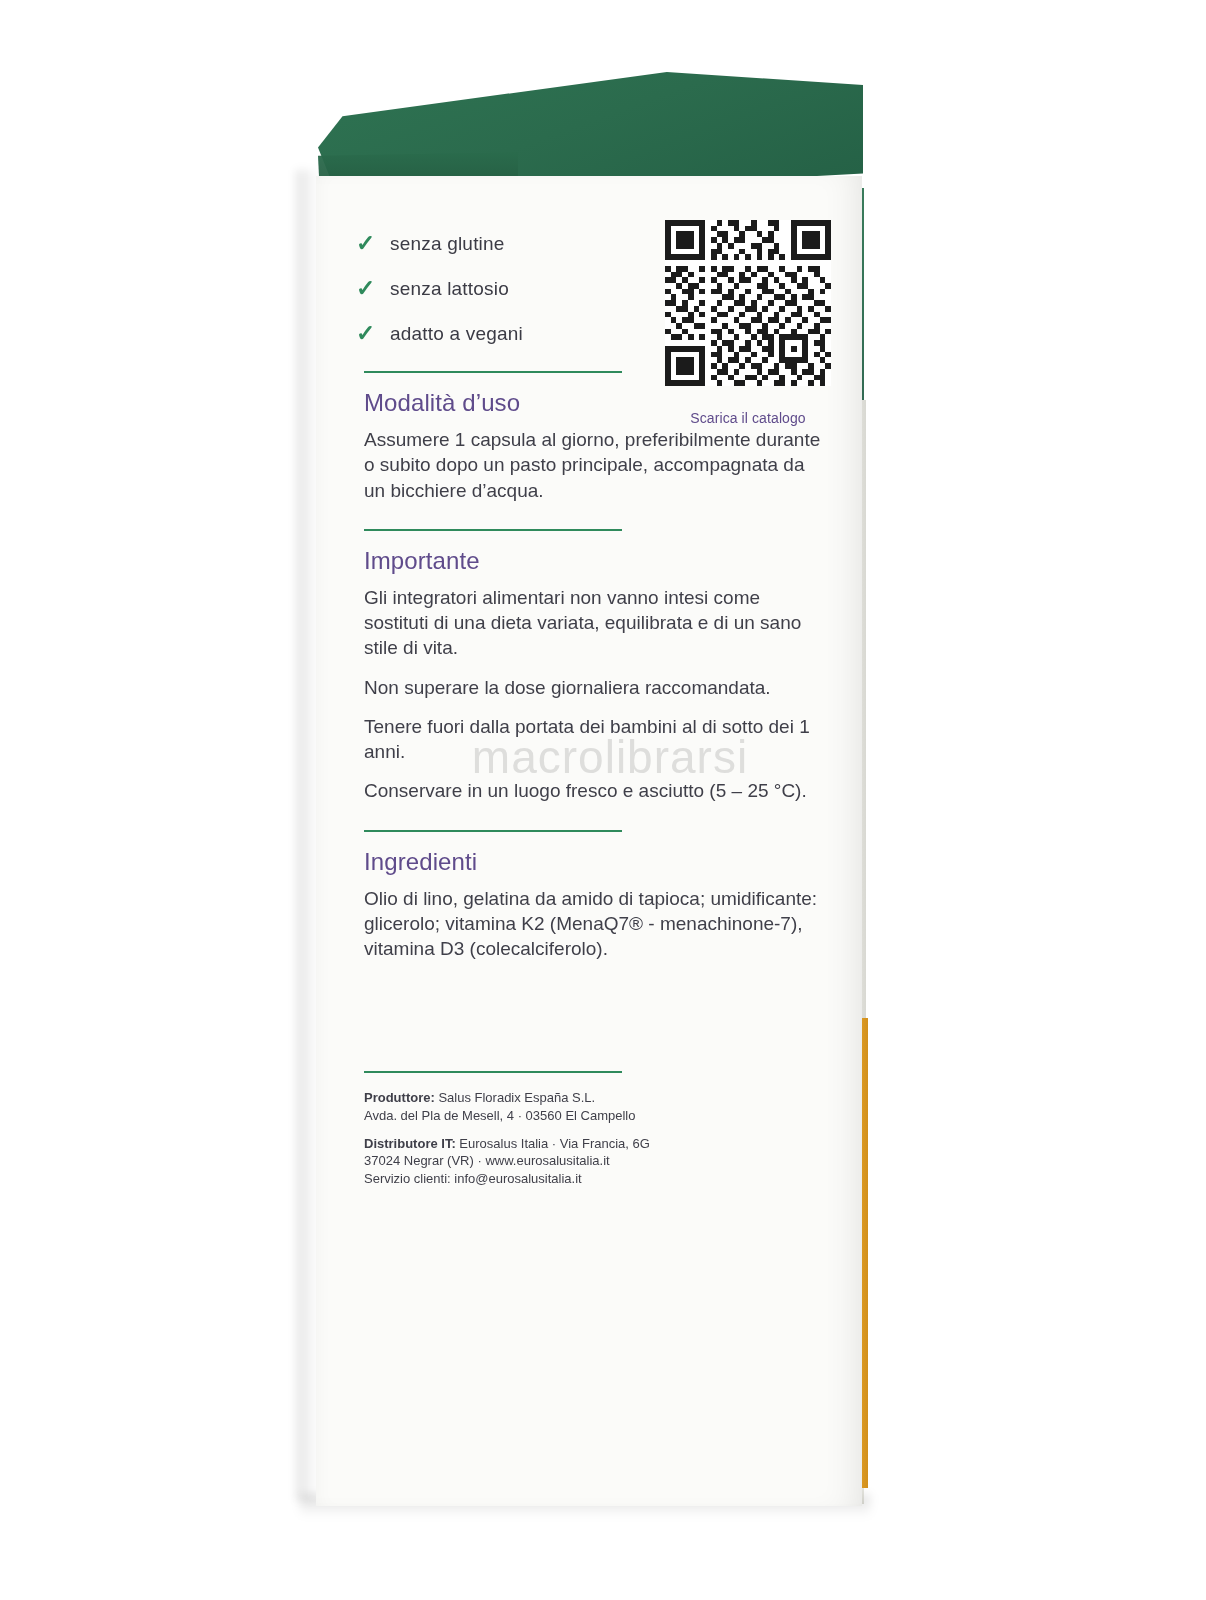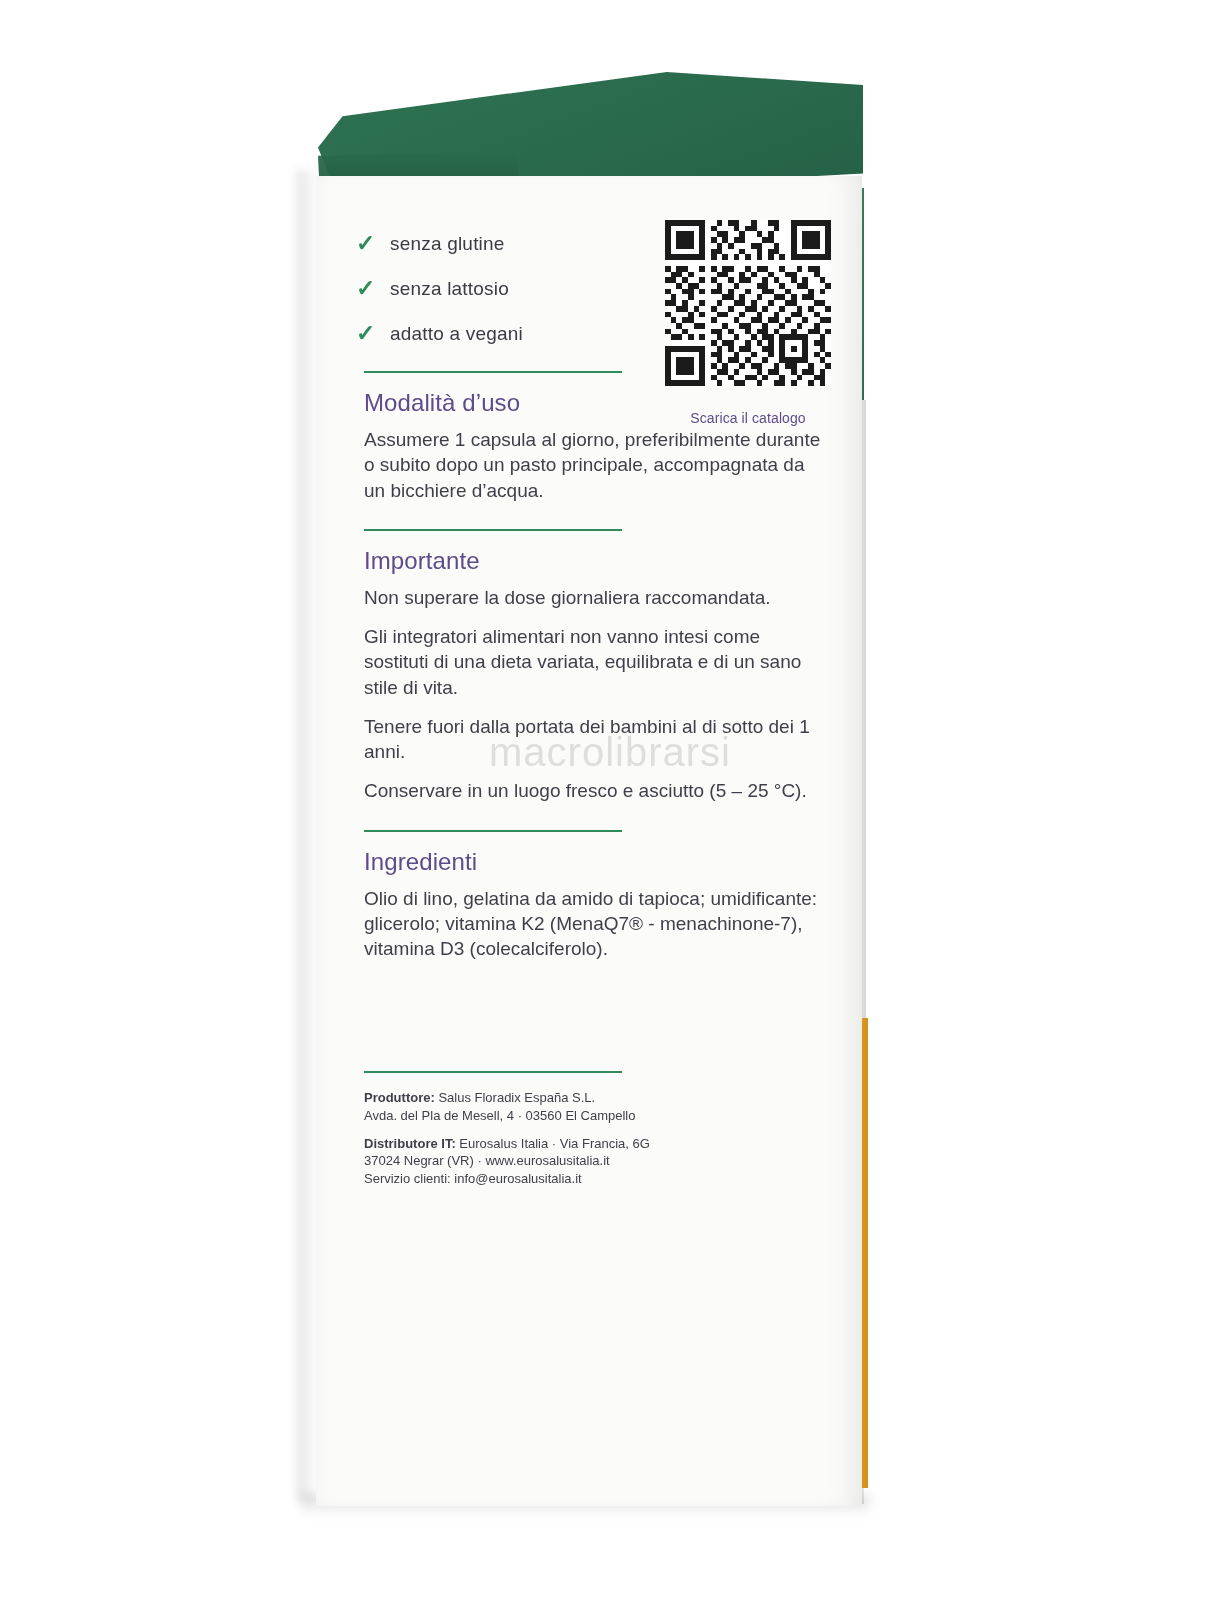--- a/index.html
+++ b/index.html
@@ -198,21 +198,21 @@
   }
   .footer .lbl { font-weight: bold; }
   .footer p { margin: 0 0 10px 0; }
 
   
   .watermark {
     position: absolute;
     left: 330px; top: 730px;
     width: 560px;
     text-align: center;
-    font-size: 40px;
+    font-size: 46px;
     color: rgba(120,120,120,0.22);
     letter-spacing: 1px;
     pointer-events: none;
     user-select: none;
   }
 </style>
 </head>
 <body>
 
 <div class="product-photo">
@@ -494,22 +494,22 @@
             <span class="claim-text">adatto a vegani</span>
           </div>
         </div>
 
         <div class="rule"></div>
         <div class="sec-title">Modalità d’uso</div>
         <p class="sec-body last">Assumere 1 capsula al giorno, preferibilmente durante o subito dopo un pasto principale, accompagnata da un bicchiere d’acqua.</p>
 
         <div class="rule"></div>
         <div class="sec-title">Importante</div>
+        <p class="sec-body">Gli integratori alimentari non vanno intesi come sostituti di una dieta variata, equilibrata e di un sano stile di vita.</p>
         <p class="sec-body">Non superare la dose giornaliera raccomandata.</p>
-        <p class="sec-body">Gli integratori alimentari non vanno intesi come sostituti di una dieta variata, equilibrata e di un sano stile di vita.</p>
         <p class="sec-body">Tenere fuori dalla portata dei bambini al di sotto dei 1 anni.</p>
         <p class="sec-body last">Conservare in un luogo fresco e asciutto (5 – 25 °C).</p>
 
         <div class="rule"></div>
         <div class="sec-title">Ingredienti</div>
         <p class="sec-body last">Olio di lino, gelatina da amido di tapioca; umidificante: glicerolo; vitamina K2 (MenaQ7® - menachinone-7), vitamina D3 (colecalciferolo).</p>
 
         <div class="rule" style="margin-top:110px;"></div>
         <div class="footer">
           <p>

